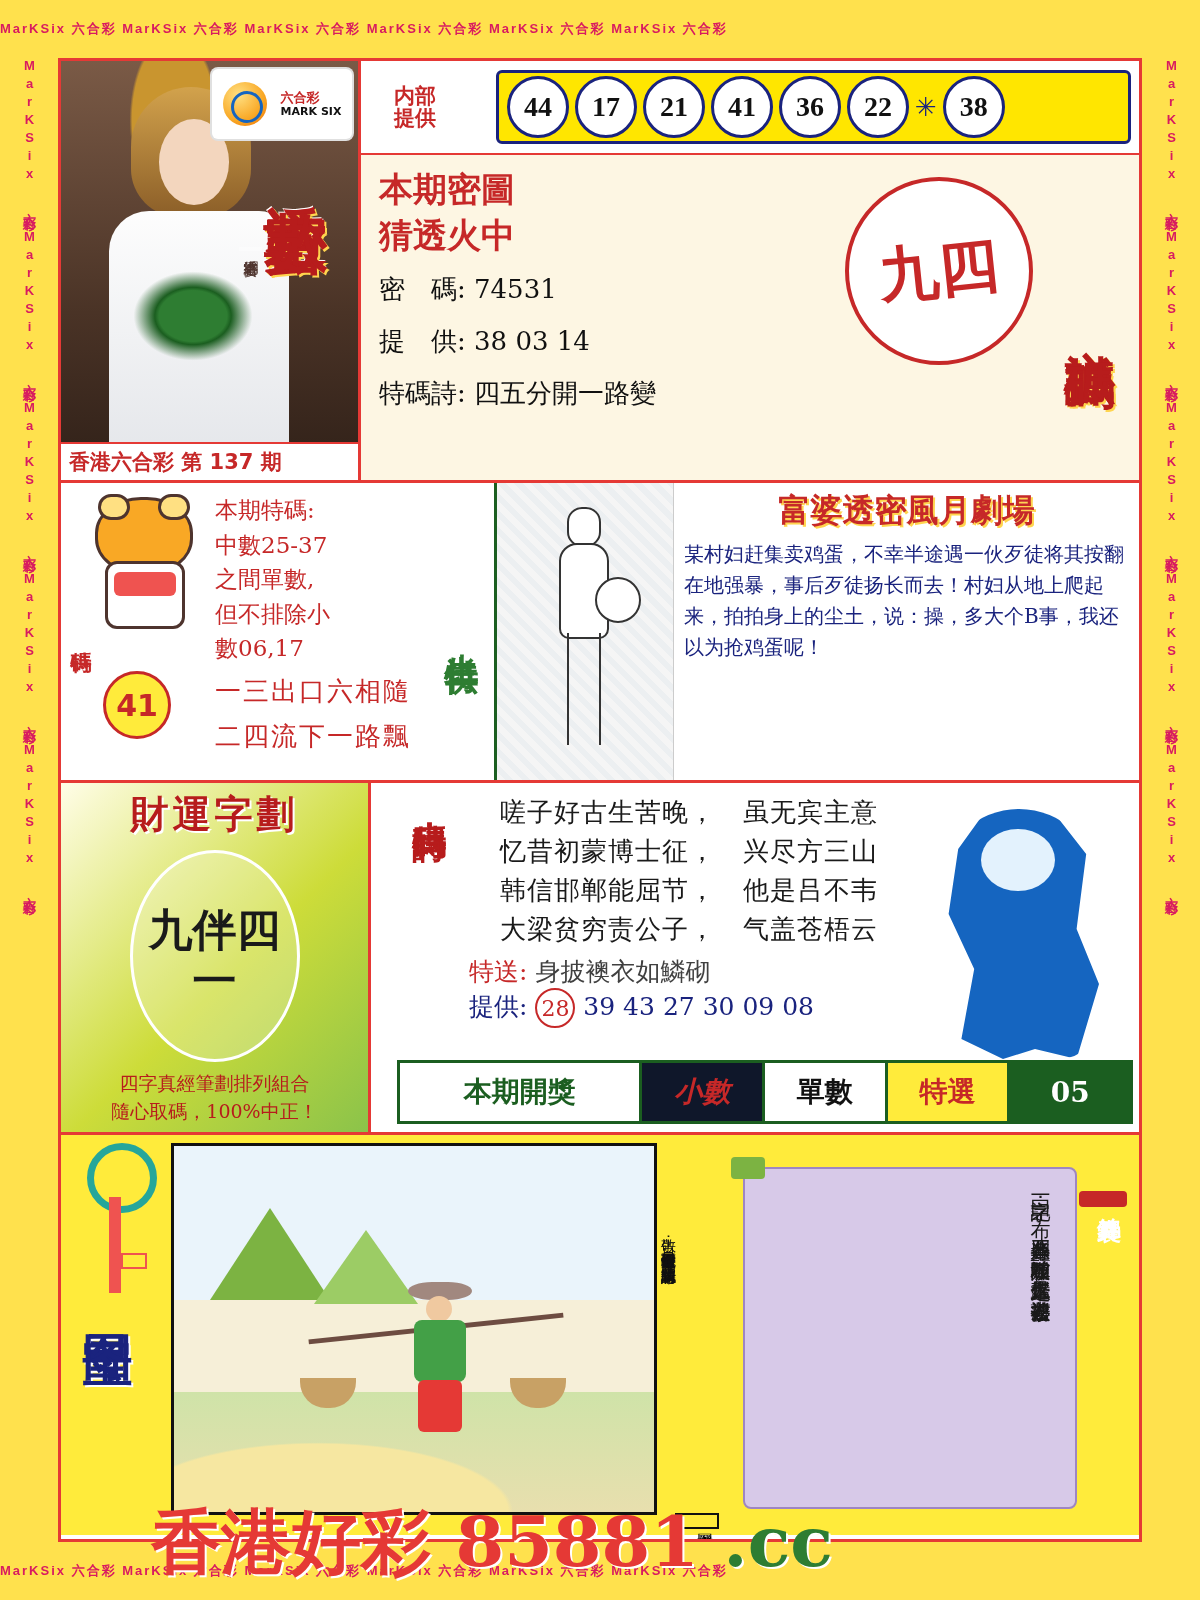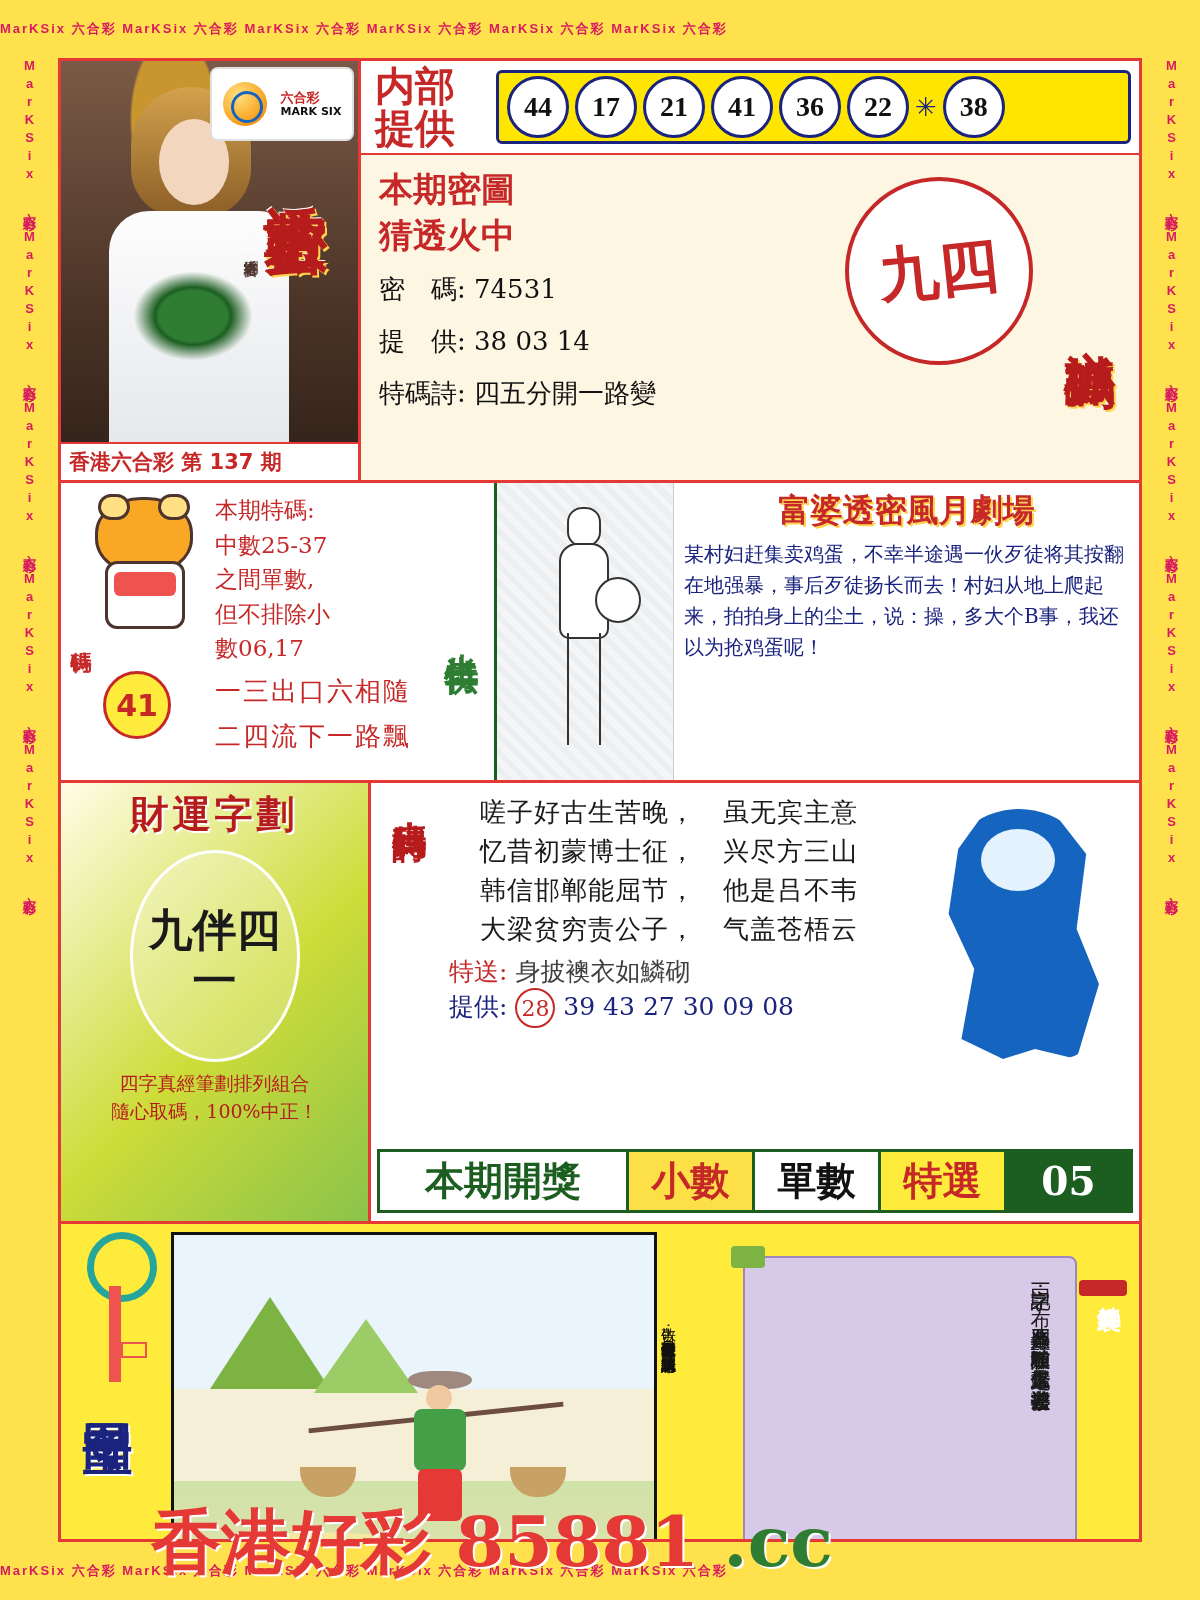--- a/index.html
+++ b/index.html
@@ -126,21 +126,21 @@
 
   .top-right{flex:1;display:flex;flex-direction:column;}
   .numbers-row{
     display:flex;align-items:center;
     height:92px;
     background:#fff;
     border-bottom:2px solid #e53935;
   }
   .neibu{
     width:108px;text-align:center;
-    color:#c62828;font-size:40px;font-weight:bold;
+    color:#c62828;font-size:21px;font-weight:bold;
     line-height:1.05;
     font-family:"DejaVu Serif", serif;
   }
   .ball-strip{
     flex:1;display:flex;align-items:center;gap:6px;
     background:#ffe600;
     border:3px solid #1a237e;
     border-radius:6px;
     height:74px;
     margin-right:8px;
@@ -272,21 +272,21 @@
     color:#c62828;font-size:32px;font-weight:bold;text-align:center;
     text-shadow:2px 2px 0 #ffd54f;
     font-family:"DejaVu Serif", serif;
   }
   .theatre-body{
     margin-top:6px;color:#1a237e;font-size:20px;line-height:1.55;
     font-family:"DejaVu Serif", serif;
   }
 
   
-  .row3{display:flex;height:441px;border-bottom:3px solid #e53935;box-sizing:border-box;background:#fff;}
+  .row3{display:flex;height:352px;border-bottom:3px solid #e53935;box-sizing:border-box;background:#fff;gap:20px;}
   .caiyun{
     width:310px;
     background:linear-gradient(135deg,#fffde7 0%,#cddc39 55%,#8bc34a 100%);
     border-right:3px solid #e53935;
     box-sizing:border-box;
     position:relative;
     padding-top:6px;
   }
   .caiyun-title{
     text-align:center;color:#b71c1c;font-size:38px;font-weight:bold;
@@ -343,26 +343,26 @@
   }
   .monkey-face{
     position:absolute;left:72px;top:46px;width:74px;height:62px;background:#e3f2fd;border-radius:50%;
   }
   .award-bar{
     display:flex;align-items:center;height:64px;margin:0 6px 8px 6px;
     border:3px solid #1b5e20;box-sizing:border-box;
   }
   .aw-cell{
     height:100%;display:flex;align-items:center;justify-content:center;
-    font-size:39px;font-weight:bold;
+    font-size:28px;font-weight:bold;
     border-right:3px solid #1b5e20;
     font-family:"DejaVu Serif", serif;
   }
   .aw-1{flex:2;background:#fff;color:#1b5e20;}
-  .aw-2{flex:1;background:#fde047;color:#c62828;}
+  .aw-2{flex:1;background:#0f172a;color:#c62828;font-style:italic;}
   .aw-3{flex:1;background:#fff;color:#111;}
   .aw-4{flex:1;background:#ffeb3b;color:#c62828;}
   .aw-5{flex:1;background:#1b5e20;color:#fff;border-right:none;}
 
   
   .row4{display:flex;height:400px;background:#ffeb3b;}
   .xunbao{
     width:110px;position:relative;
   }
   .key-icon{

